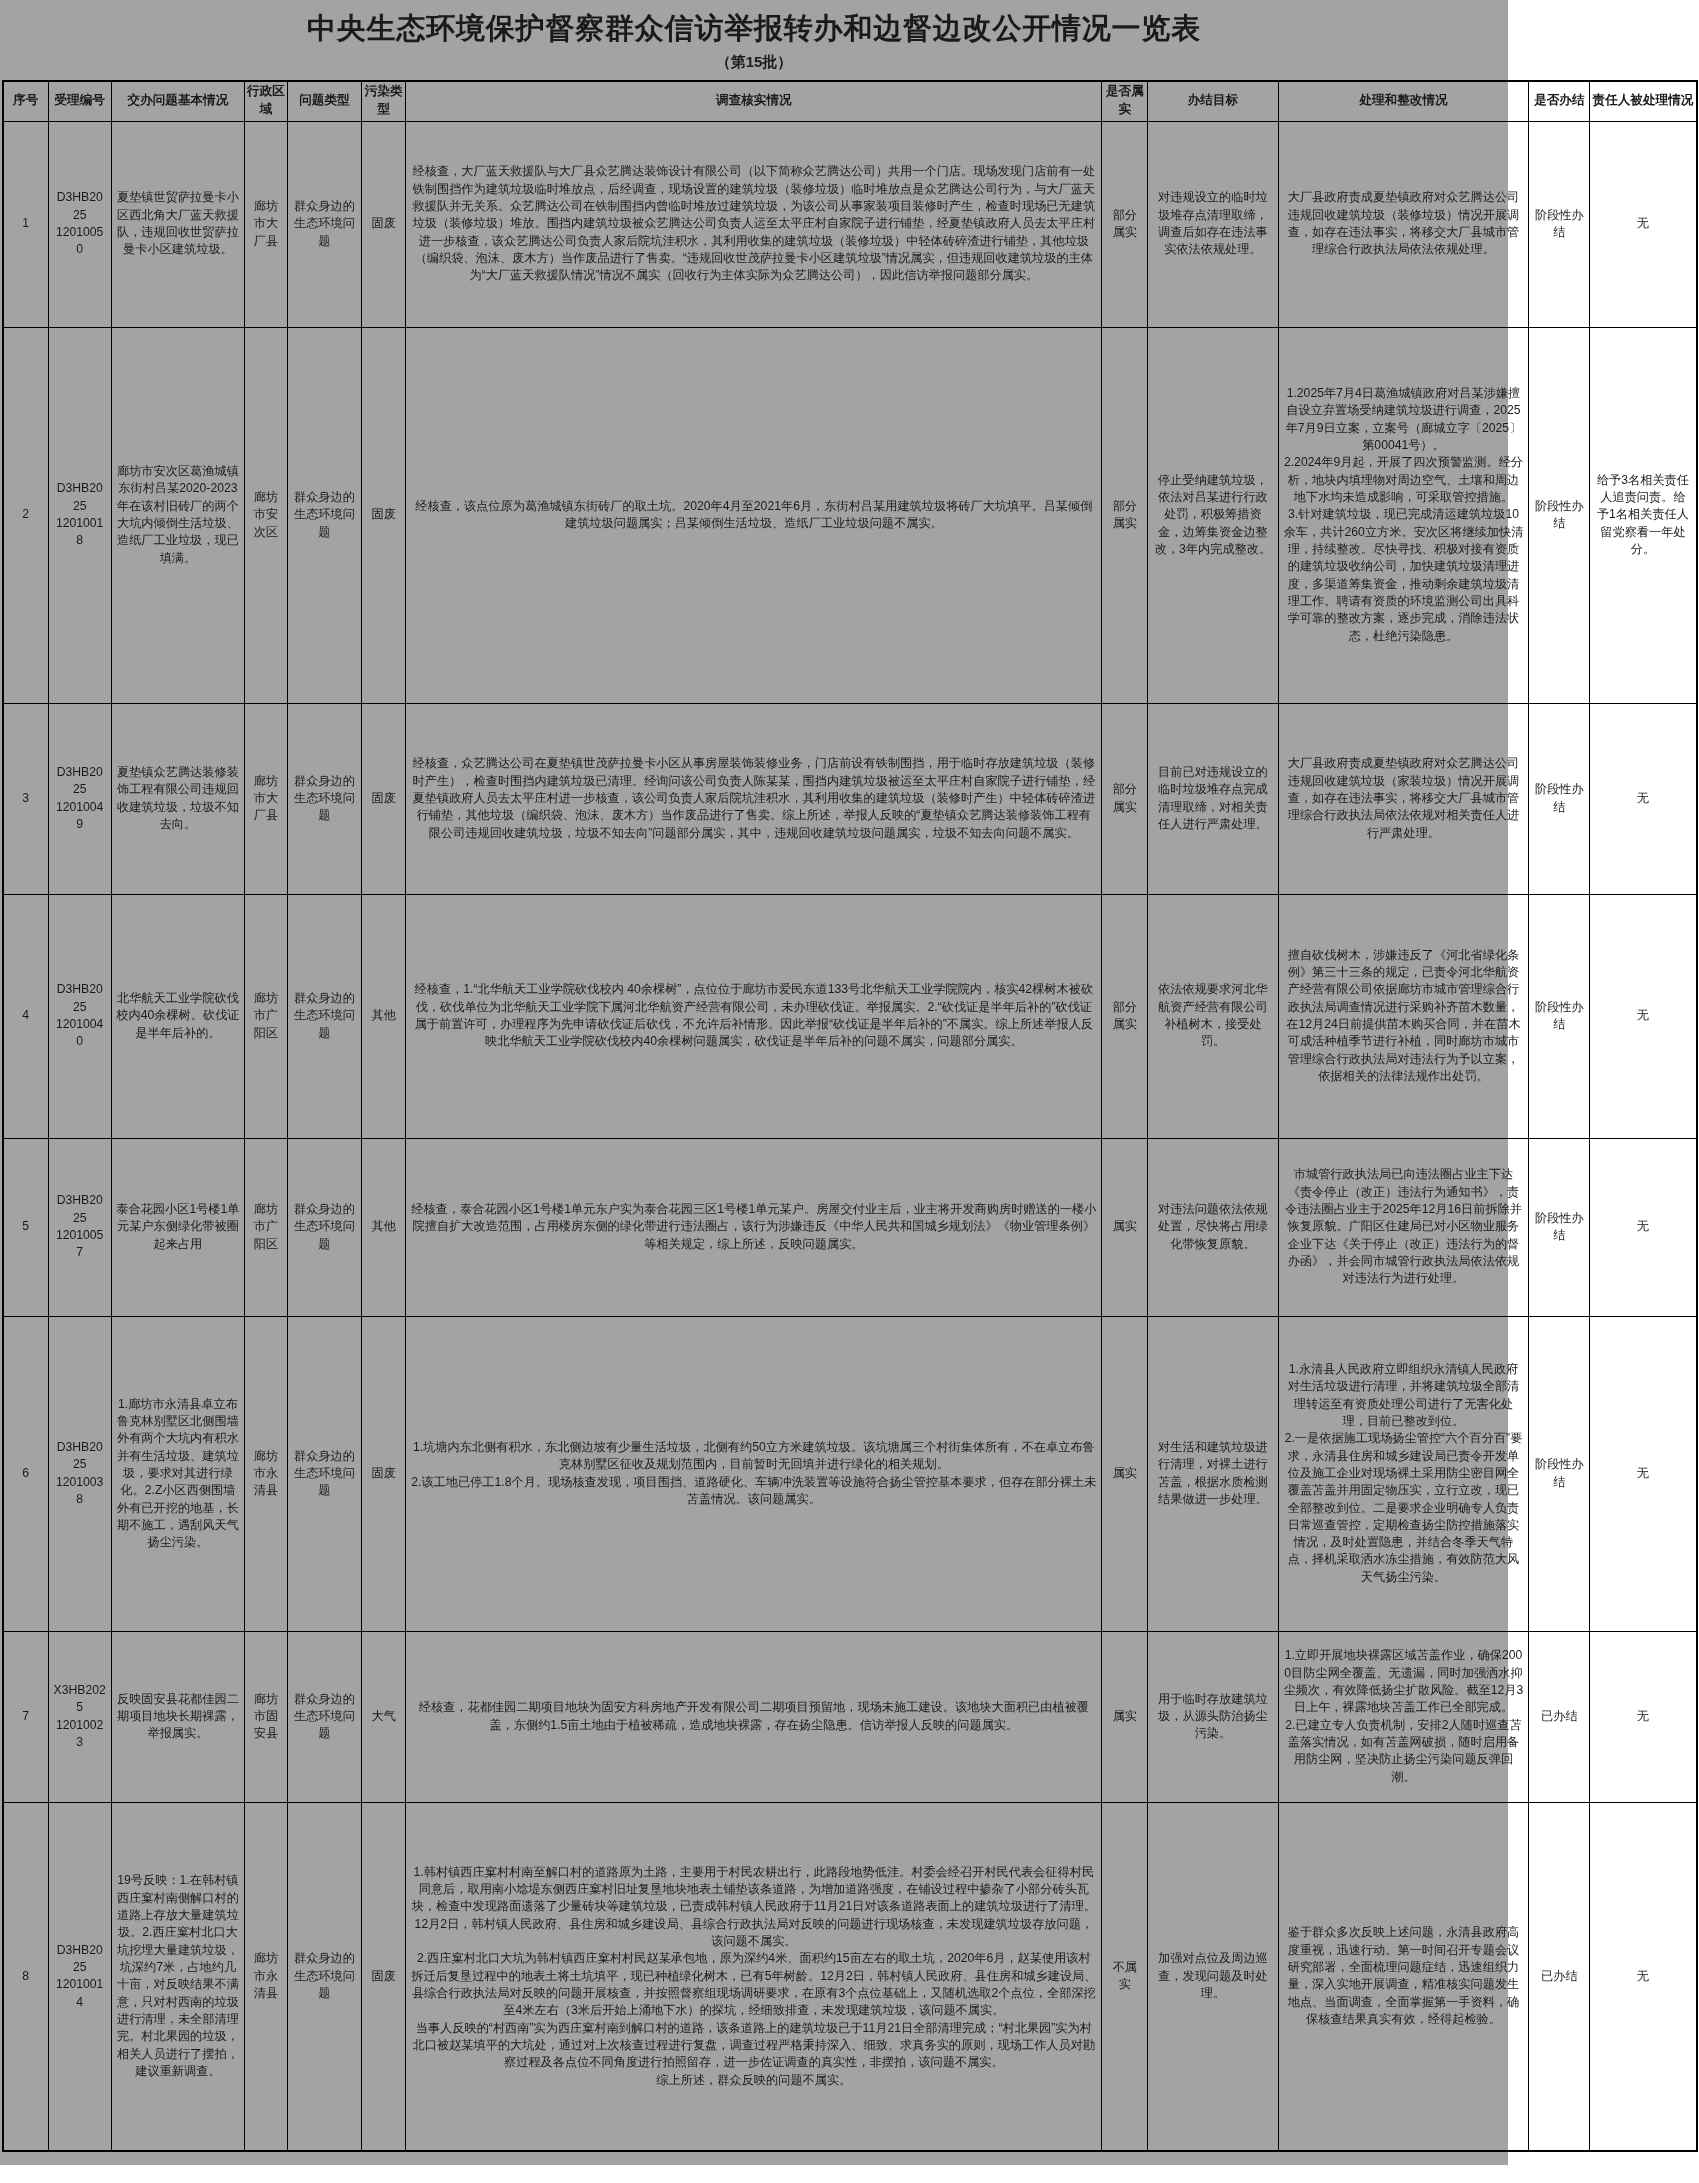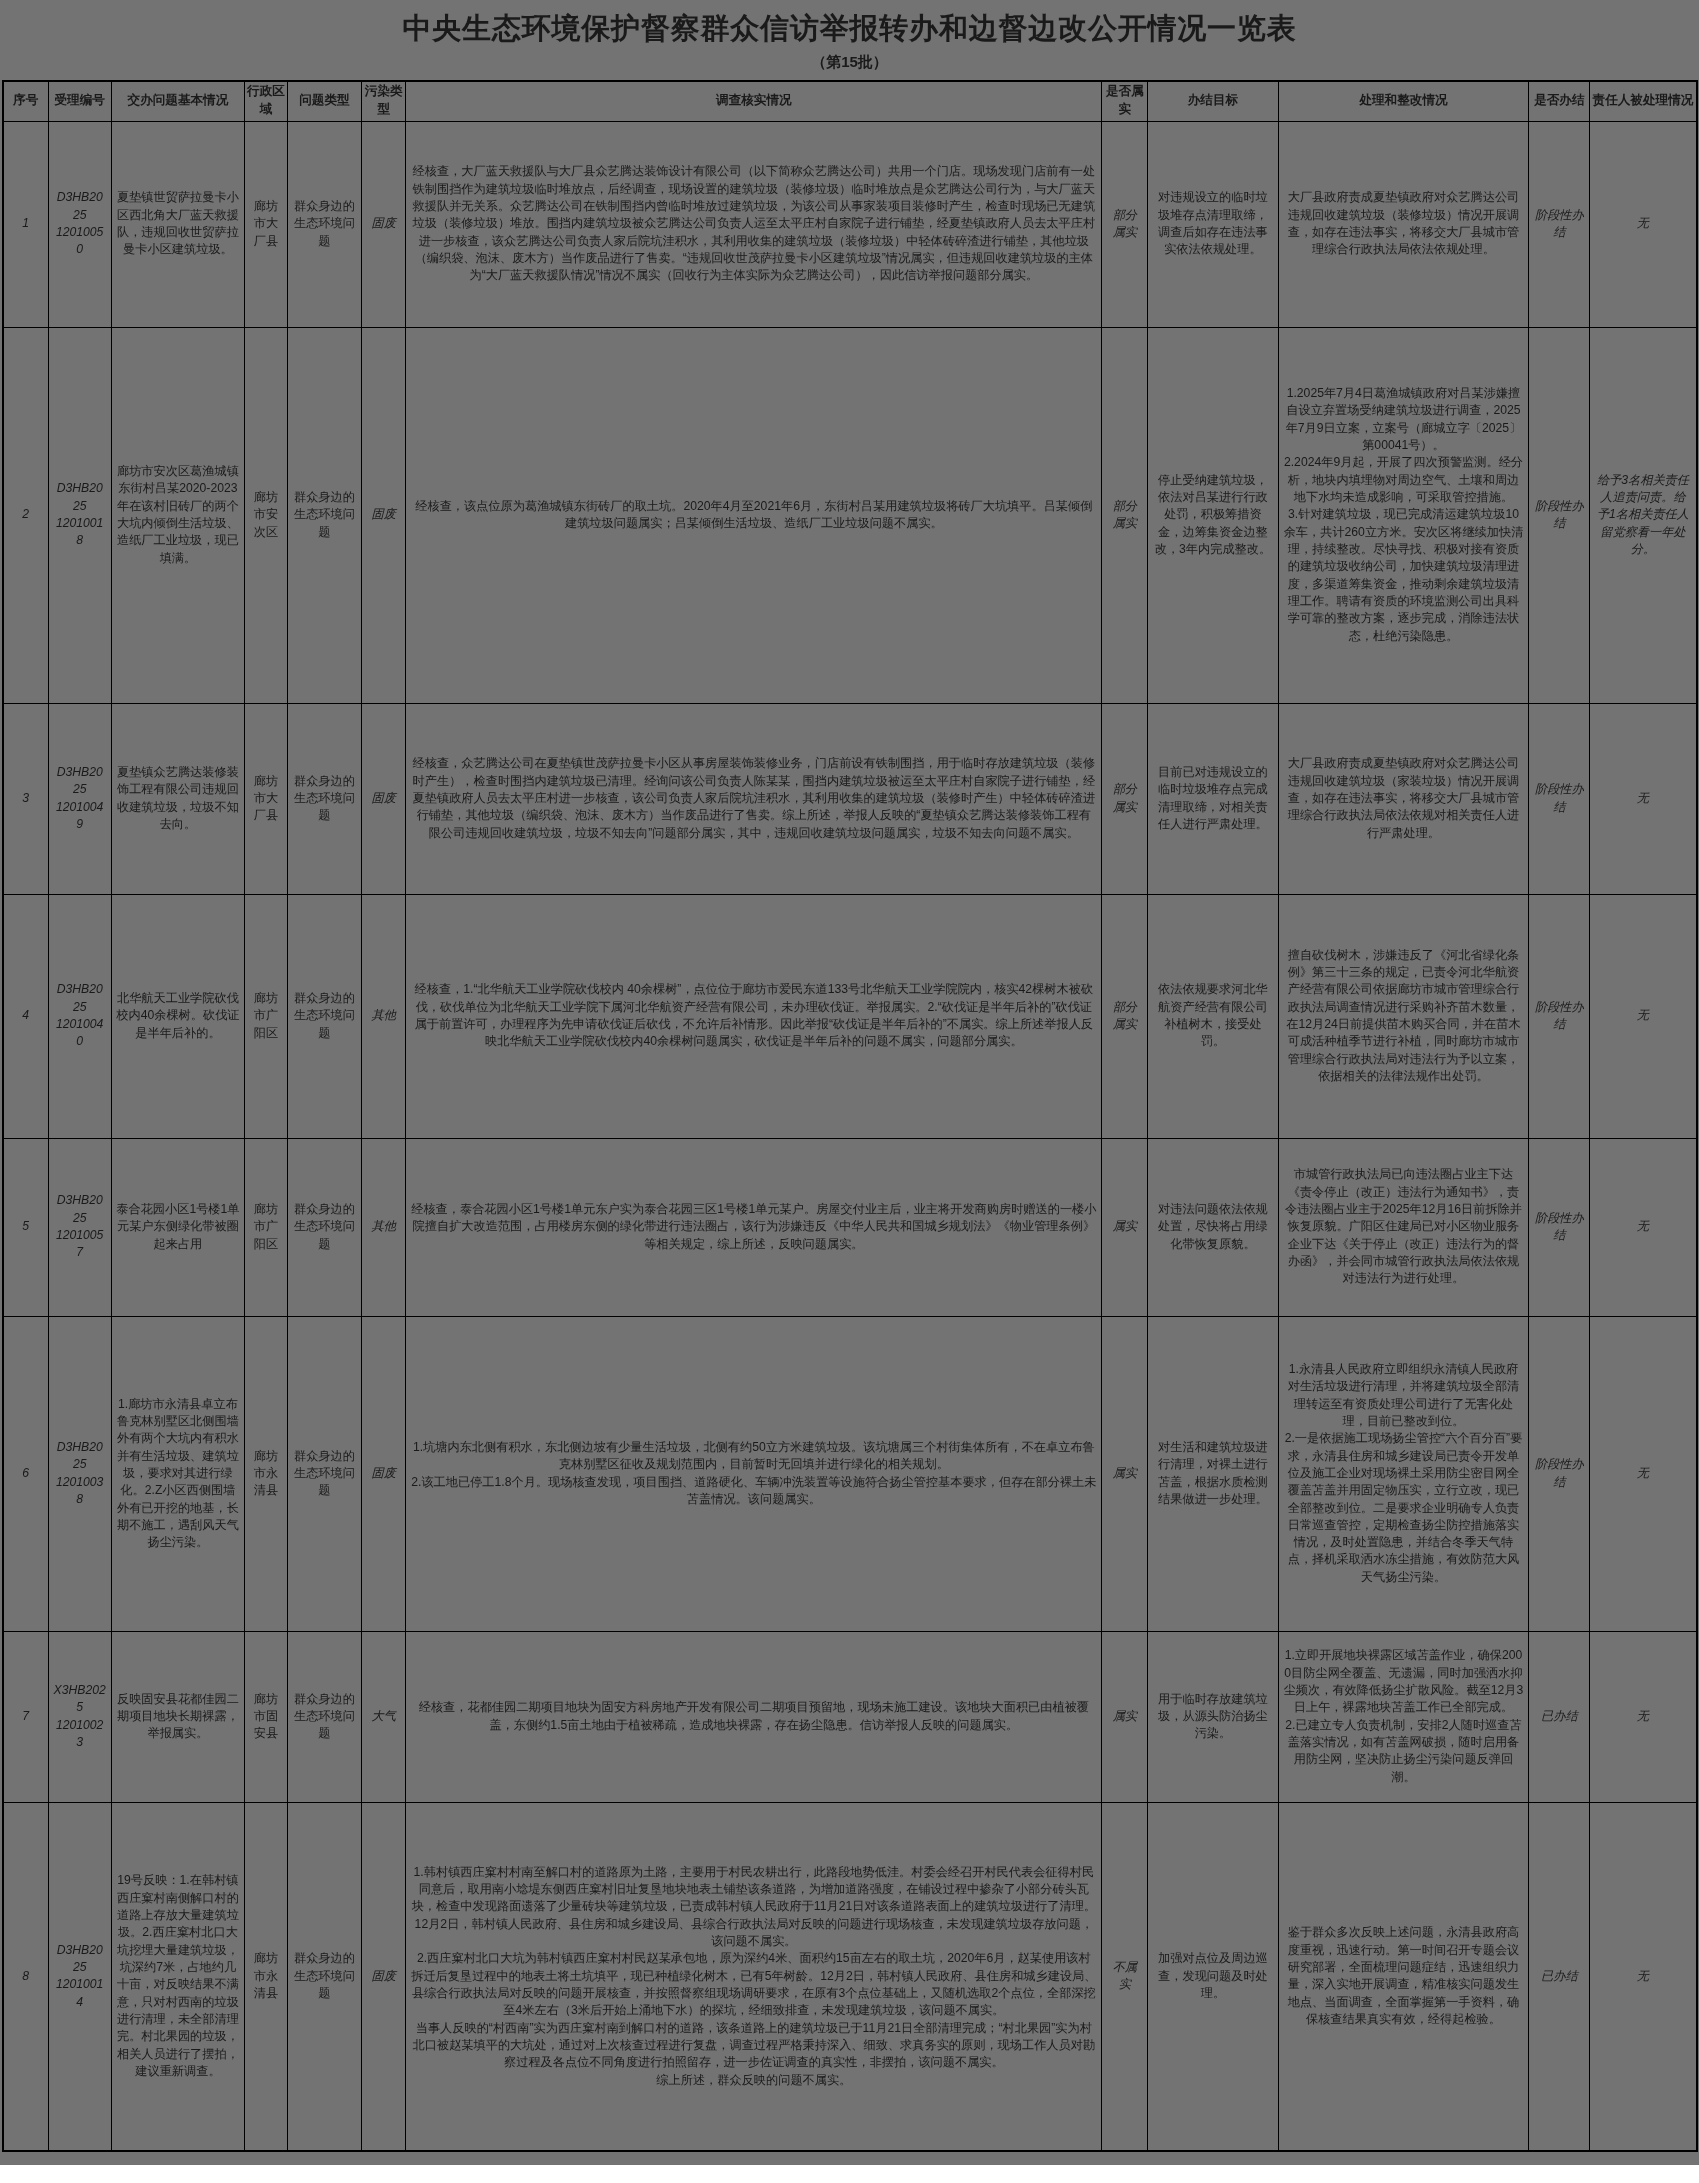--- a/index.html
+++ b/index.html
@@ -1,27 +1,27 @@
 <!DOCTYPE html>
 <html style="font-size:12.6px"><head>
 <meta charset="utf-8">
 <style>
   html, body { margin: 0; padding: 0; background: #ffffff; color: #1a1a1a;
     font-family: "Liberation Sans", sans-serif; }
-  .page { width: 1699px; box-sizing: border-box; padding: 7.9px 1.6px 4.7px 1.6px; background: #737373; }
+  .page { width: 1508px; box-sizing: border-box; padding: 7.9px 1.6px 4.7px 1.6px; background: #a3a3a3; }
   .title { text-align: center; font-size: 29px; font-weight: bold; margin: 1.6px 0 3.1px 0;
     font-family: "Liberation Serif", serif; letter-spacing: 0.8px; }
   .subtitle { text-align: center; font-size: 15px; font-weight: bold; margin: 0 0 7.9px 0;
     font-family: Liberation Sans, sans-serif; }
   table.report { border-collapse: collapse; width: 1696px; margin: 8px auto;
     table-layout: fixed; border: 2.4px solid #000; }
   th, td { border: 1.6px solid #000; padding: 2.4px 4.7px; font-size: 12.2px; line-height: 1.42;
     vertical-align: middle; word-break: break-all; box-sizing: border-box; }
   th { font-weight: bold; text-align: center; font-size: 12.6px; height: 36px; padding: 1.6px 1.6px; }
-  td.c { text-align: center; font-style: italic; }
+  td.c { text-align: center; }
   td.l { text-align: center; }
   .pre { white-space: pre-line; }
   tr.r1 { height: 206px; } tr.r2 { height: 376px; } tr.r3 { height: 191px; }
   tr.r4 { height: 244px; } tr.r5 { height: 178px; } tr.r6 { height: 315px; }
   tr.r7 { height: 171px; } tr.r8 { height: 349px; }
 </style>
 </head>
 <body>
 
 <div class="page">

